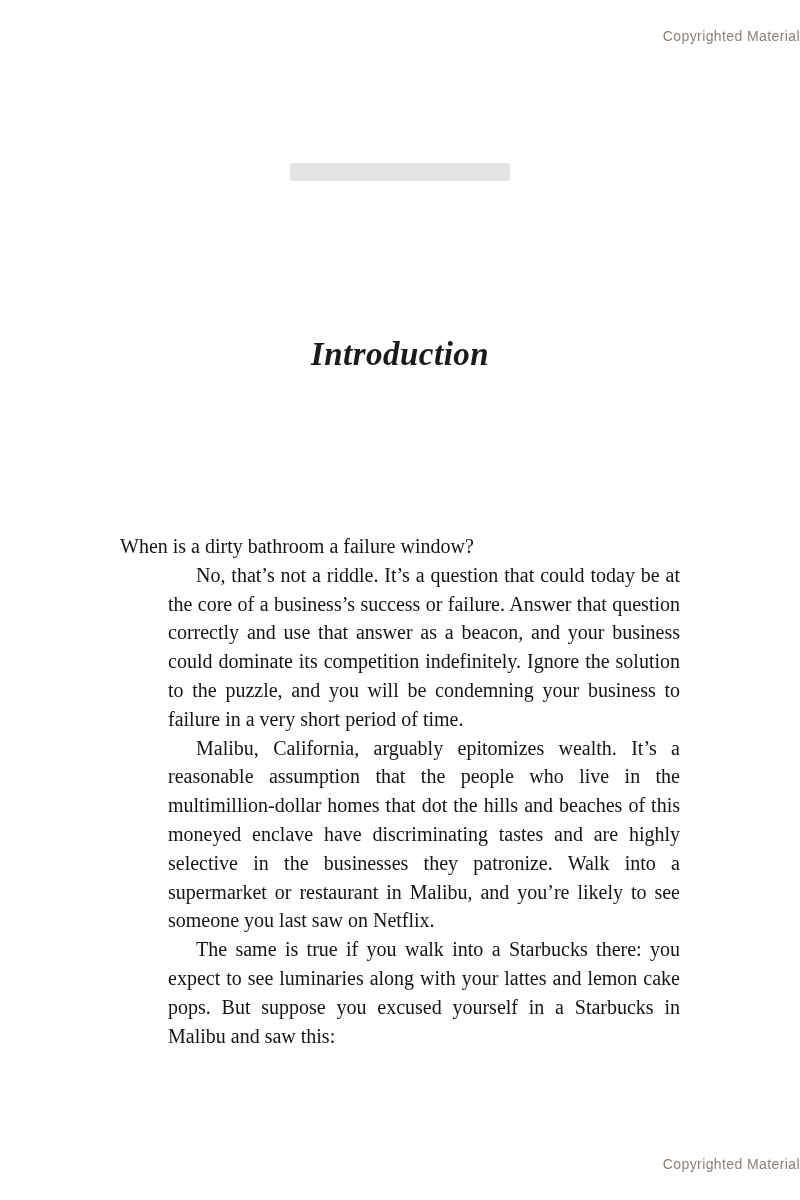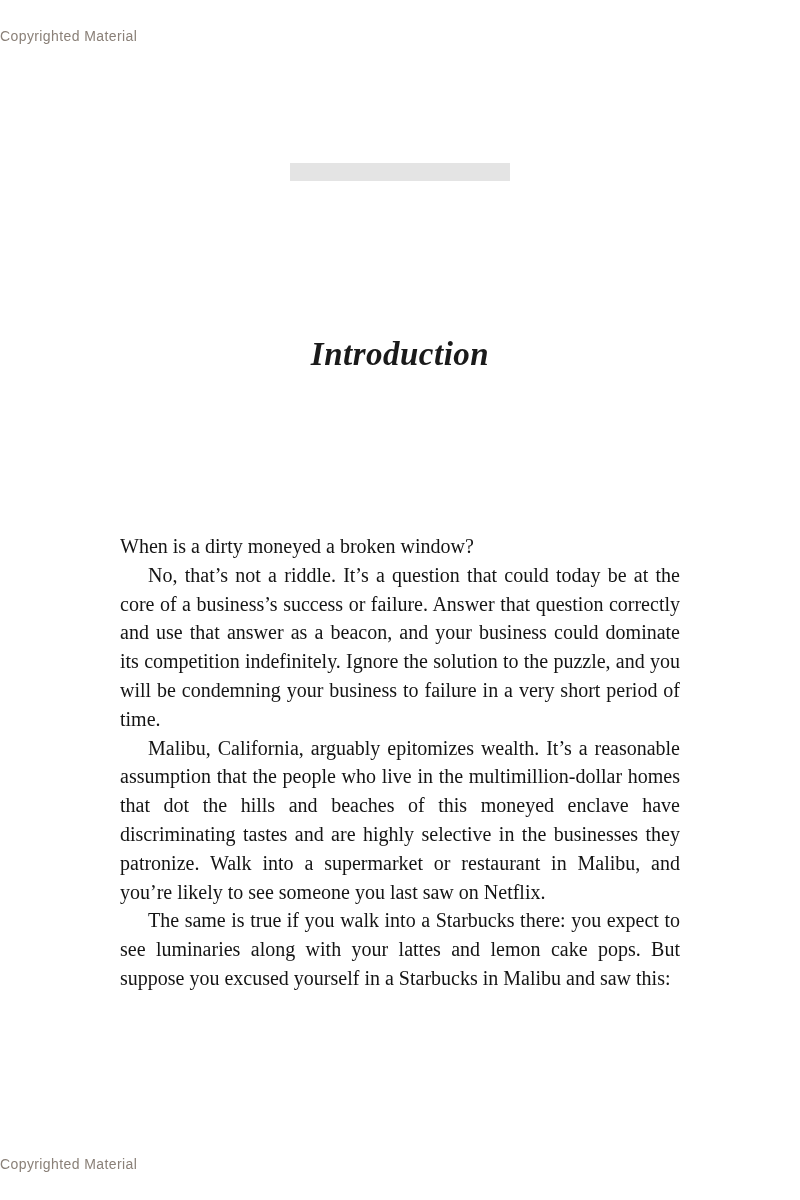--- a/index.html
+++ b/index.html
@@ -12,21 +12,21 @@
     width: 800px;
     height: 1200px;
     background: #ffffff;
     overflow: hidden;
     font-family: "Liberation Serif", serif;
   }
   .copyright-notice {
     position: absolute;
     left: 0;
     width: 800px;
-    text-align: left;
+    text-align: right;
     font-family: "Liberation Sans", sans-serif;
     font-size: 14px;
     letter-spacing: 0.4px;
     color: #8a8078;
   }
   .copyright-top { top: 28px; }
   .copyright-bottom { top: 1156px; }
   .placeholder-bar {
     position: absolute;
     left: 290px;
@@ -58,35 +58,36 @@
   }
   .body-text p {
     margin: 0;
     font-size: 20px;
     line-height: 28.8px;
     text-align: justify;
     text-justify: inter-word;
   }
   .body-text p.indent {
     text-indent: 28px;
+    margin-left: 48px;
   }
 </style>
 </head>
 <body>
 
 <div class="page">
 
   <div class="copyright-notice copyright-top">Copyrighted Material</div>
 
   <div class="placeholder-bar"></div>
 
   <div class="chapter-title">Introduction</div>
 
   <div class="body-text">
-    <p>When is a dirty moneyed a broken window?</p>
+    <p>When is a dirty bathroom a failure window?</p>
     <p class="indent">No, that’s not a riddle. It’s a question that could today be at the core of a business’s success or failure. Answer that question correctly and use that answer as a beacon, and your business could dominate its competition indefinitely. Ignore the solution to the puzzle, and you will be condemning your business to failure in a very short period of time.</p>
     <p class="indent">Malibu, California, arguably epitomizes wealth. It’s a reasonable assumption that the people who live in the multimillion-dollar homes that dot the hills and beaches of this moneyed enclave have discriminating tastes and are highly selective in the businesses they patronize. Walk into a supermarket or restaurant in Malibu, and you’re likely to see someone you last saw on Netflix.</p>
     <p class="indent">The same is true if you walk into a Starbucks there: you expect to see luminaries along with your lattes and lemon cake pops. But suppose you excused yourself in a Starbucks in Malibu and saw this:</p>
   </div>
 
   <div class="copyright-notice copyright-bottom">Copyrighted Material</div>
 
 </div>
 
 </body></html>

